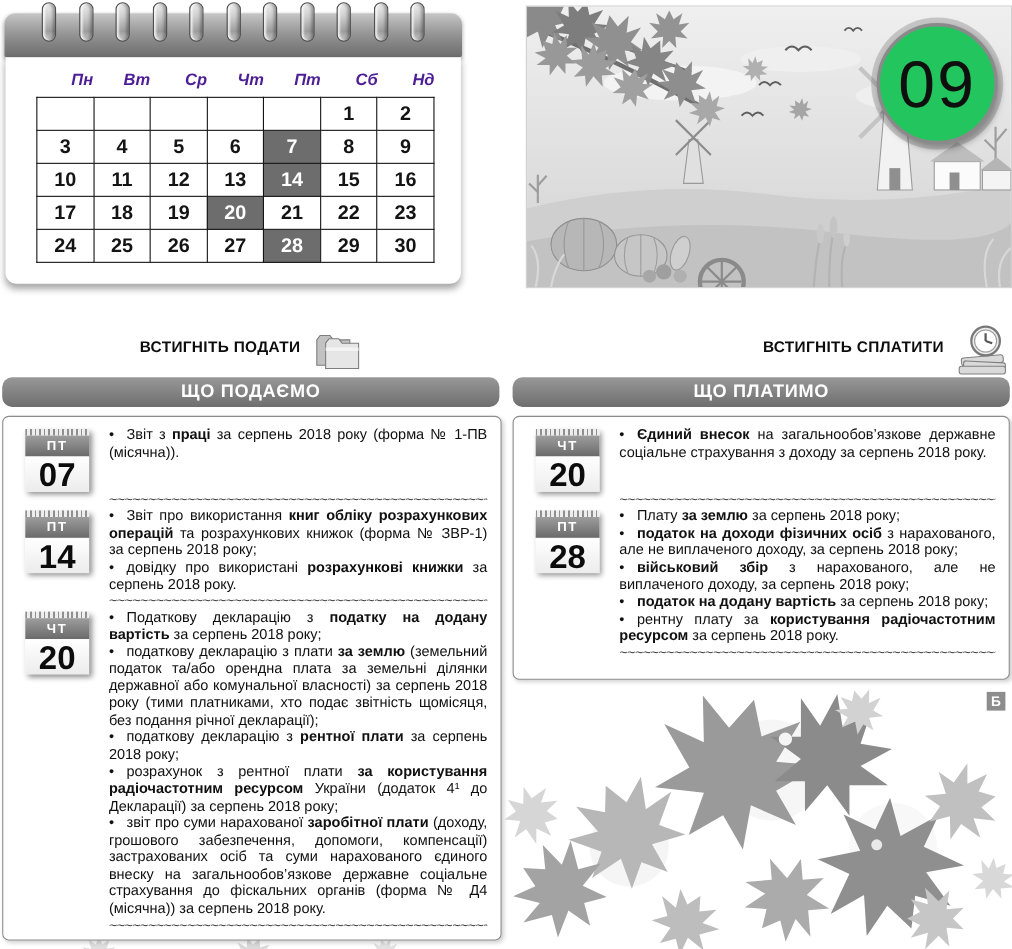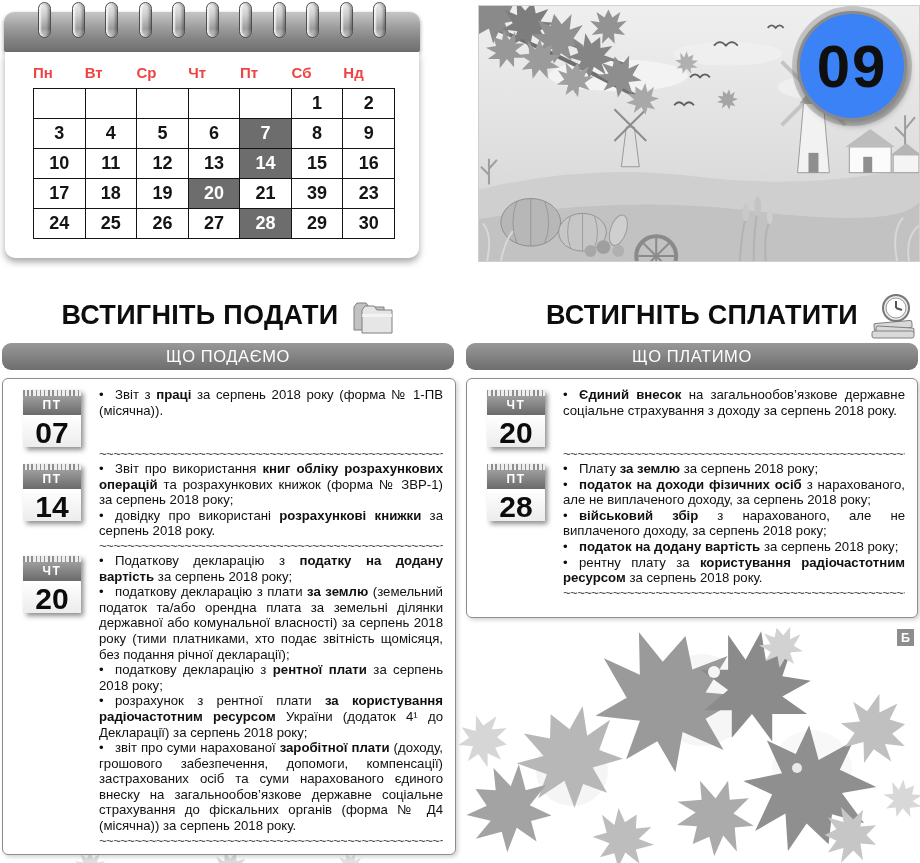--- a/index.html
+++ b/index.html
@@ -13,44 +13,44 @@
     background:linear-gradient(#c6c6c6,#9c9c9c 40%,#828282 70%,#6f6f6f);
     box-shadow:0 2px 4px rgba(0,0,0,.4); }
   .pad-body { position:absolute; top:50px; left:1px; right:1px; height:206px; background:#fff;
     border-radius:0 0 10px 10px; box-shadow:0 4px 7px rgba(0,0,0,.35); }
   .spiral-rings { position:absolute; top:0; left:34px; right:34px; height:36px;
     display:flex; justify-content:space-between; z-index:2; }
   .ring { width:13px; height:36px; border-radius:7px; border:1px solid #4e4e4e;
     background:linear-gradient(180deg,#ededed,#cfcfcf 35%,#9d9d9d 75%,#c9c9c9);
     box-shadow:inset 2px 0 2px rgba(255,255,255,.8), inset -2px 0 3px rgba(0,0,0,.35); }
   .weekdays { position:absolute; top:12px; left:28px; width:362px; display:flex; }
-  .wd { flex:1; text-align:left; font-weight:bold; font-size:15px; color:#ef4444; }
+  .wd { flex:1; text-align:right; font-style:italic; font-weight:bold; font-size:15px; color:#4c1d95; }
   .cal-grid { position:absolute; top:36px; left:28px; width:362px; border-collapse:collapse; table-layout:fixed; }
   .cal-grid td { border:1.6px solid #141414; height:30px; text-align:center; font-size:18px; font-weight:bold; color:#141414; background:#fff; }
   .cal-grid td.hl { background:#6d6d6d; color:#fff; }
 
   
   .autumn-art { position:absolute; left:478px; top:5px; width:442px; height:257px; z-index:1; overflow:hidden; border:1px solid #cfcfcf; }
   .autumn-art svg { display:block; width:100%; height:100%; }
-  .month-circle { position:absolute; top:5px; right:12px; width:110px; height:110px; border-radius:50%;
-    background:#3b82f6; border:3px solid #8a8a8a;
+  .month-circle { position:absolute; top:15px; right:12px; width:110px; height:110px; border-radius:50%;
+    background:#22c55e; border:3px solid #8a8a8a;
     box-shadow:0 0 0 5px rgba(110,110,110,.32), 2px 4px 7px rgba(0,0,0,.35);
     display:flex; align-items:center; justify-content:center;
-    font-size:60px; font-weight:bold; letter-spacing:2px; color:#0f0f0f; }
+    font-size:60px; font-weight:normal; letter-spacing:2px; color:#0f0f0f; }
 
   
   .section-title { position:absolute; top:292px; height:46px; display:flex; align-items:center; justify-content:center;
-    gap:10px; font-size:27px; font-weight:bold; letter-spacing:.3px; color:#0d0d0d; }
+    gap:10px; font-size:14px; font-weight:bold; letter-spacing:.3px; color:#0d0d0d; }
   .title-left  { left:2px;   width:452px; }
   .title-right { left:466px; width:452px;justify-content:flex-end; }
   .title-icon { flex:0 0 auto; margin-top:8px; }
 
   .gray-bar { position:absolute; top:343px; height:27px; border-radius:9px;
     background:linear-gradient(#989898,#6e6e6e); color:#fff; display:flex; align-items:center; justify-content:center;
-    font-weight:normal; font-size:16.5px; letter-spacing:.6px; }
+    font-weight:bold; font-size:16.5px; letter-spacing:.6px; }
   .bar-left  { left:2px;   width:452px; }
   .bar-right { left:466px; width:452px; }
 
   
   .list-box { position:absolute; background:#fff; border:1px solid #8d8d8d; border-radius:6px;
     box-shadow:2px 2px 4px rgba(0,0,0,.18); padding:8px 8px 1px 8px; overflow:hidden; z-index:2; }
   .left-box  { left:2px;   top:378px; width:454px; height:477px; }
   .right-box { left:466px; top:378px; width:452px; height:240px; }
 
   .block { display:flex; }
@@ -130,21 +130,21 @@
             <td class="hl">14</td>
             <td>15</td>
             <td>16</td>
           </tr>
           <tr>
             <td>17</td>
             <td>18</td>
             <td>19</td>
             <td class="hl">20</td>
             <td>21</td>
-            <td>39</td>
+            <td>22</td>
             <td>23</td>
           </tr>
           <tr>
             <td>24</td>
             <td>25</td>
             <td>26</td>
             <td>27</td>
             <td class="hl">28</td>
             <td>29</td>
             <td>30</td>

